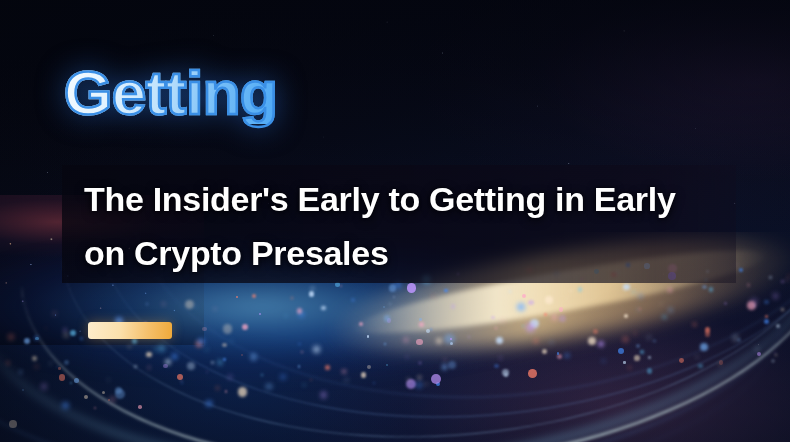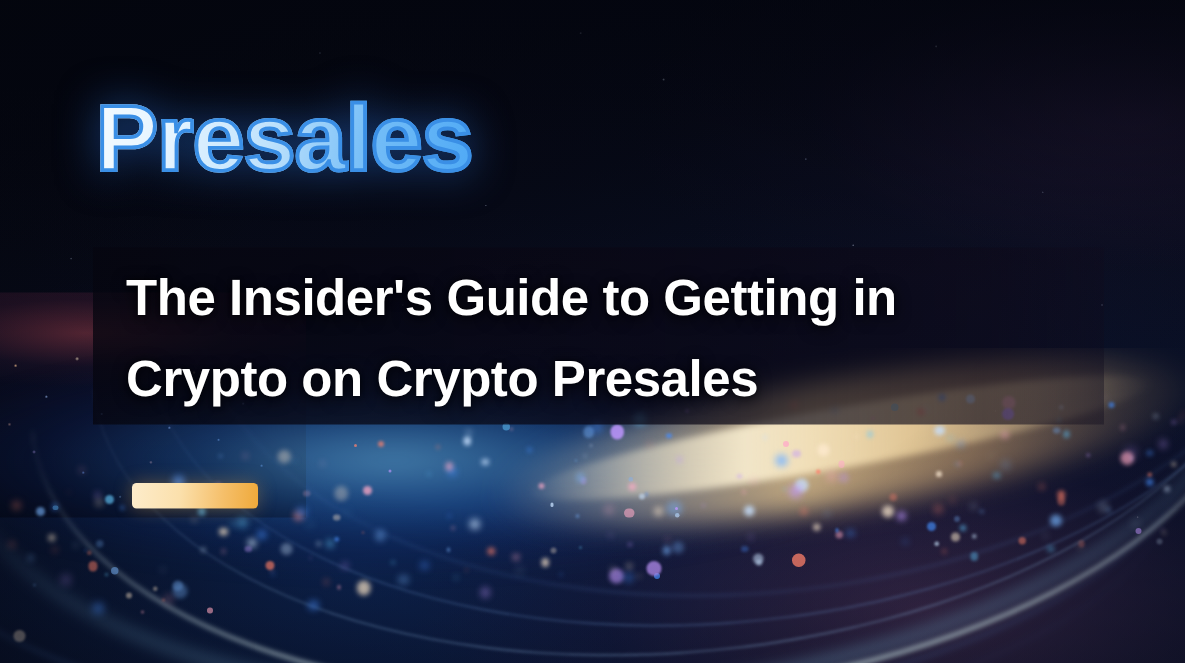--- a/index.html
+++ b/index.html
@@ -614,20 +614,20 @@
         <span class="dot" style="left: 58.8px; top: 142.4px; width: 6.7px; height: 6.7px; background: rgba(255, 130, 110, 0.65); filter: blur(0.71px);"></span>
         <span class="dot" style="left: 145.9px; top: 70.5px; width: 2px; height: 2px; background: rgba(120, 180, 255, 0.59); filter: blur(1.49px);"></span>
         <span class="dot" style="left: 342.2px; top: 137.6px; width: 3.7px; height: 3.7px; background: rgba(255, 170, 200, 0.83); filter: blur(2.22px);"></span>
       </div>
   </div>
 
   <div class="vignette"></div>
 
   <div class="text-band"></div>
 
-  <h1 class="kicker">Presales</h1>
-
-  <h2 class="headline">The Insider's Guide to Getting in Crypto on Crypto Presales</h2>
+  <h1 class="kicker">Getting</h1>
+
+  <h2 class="headline">The Insider's Early to Getting in Early on Crypto Presales</h2>
 
   <div class="accent-bar"></div>
 
 
 </div>
 
 </body></html>

